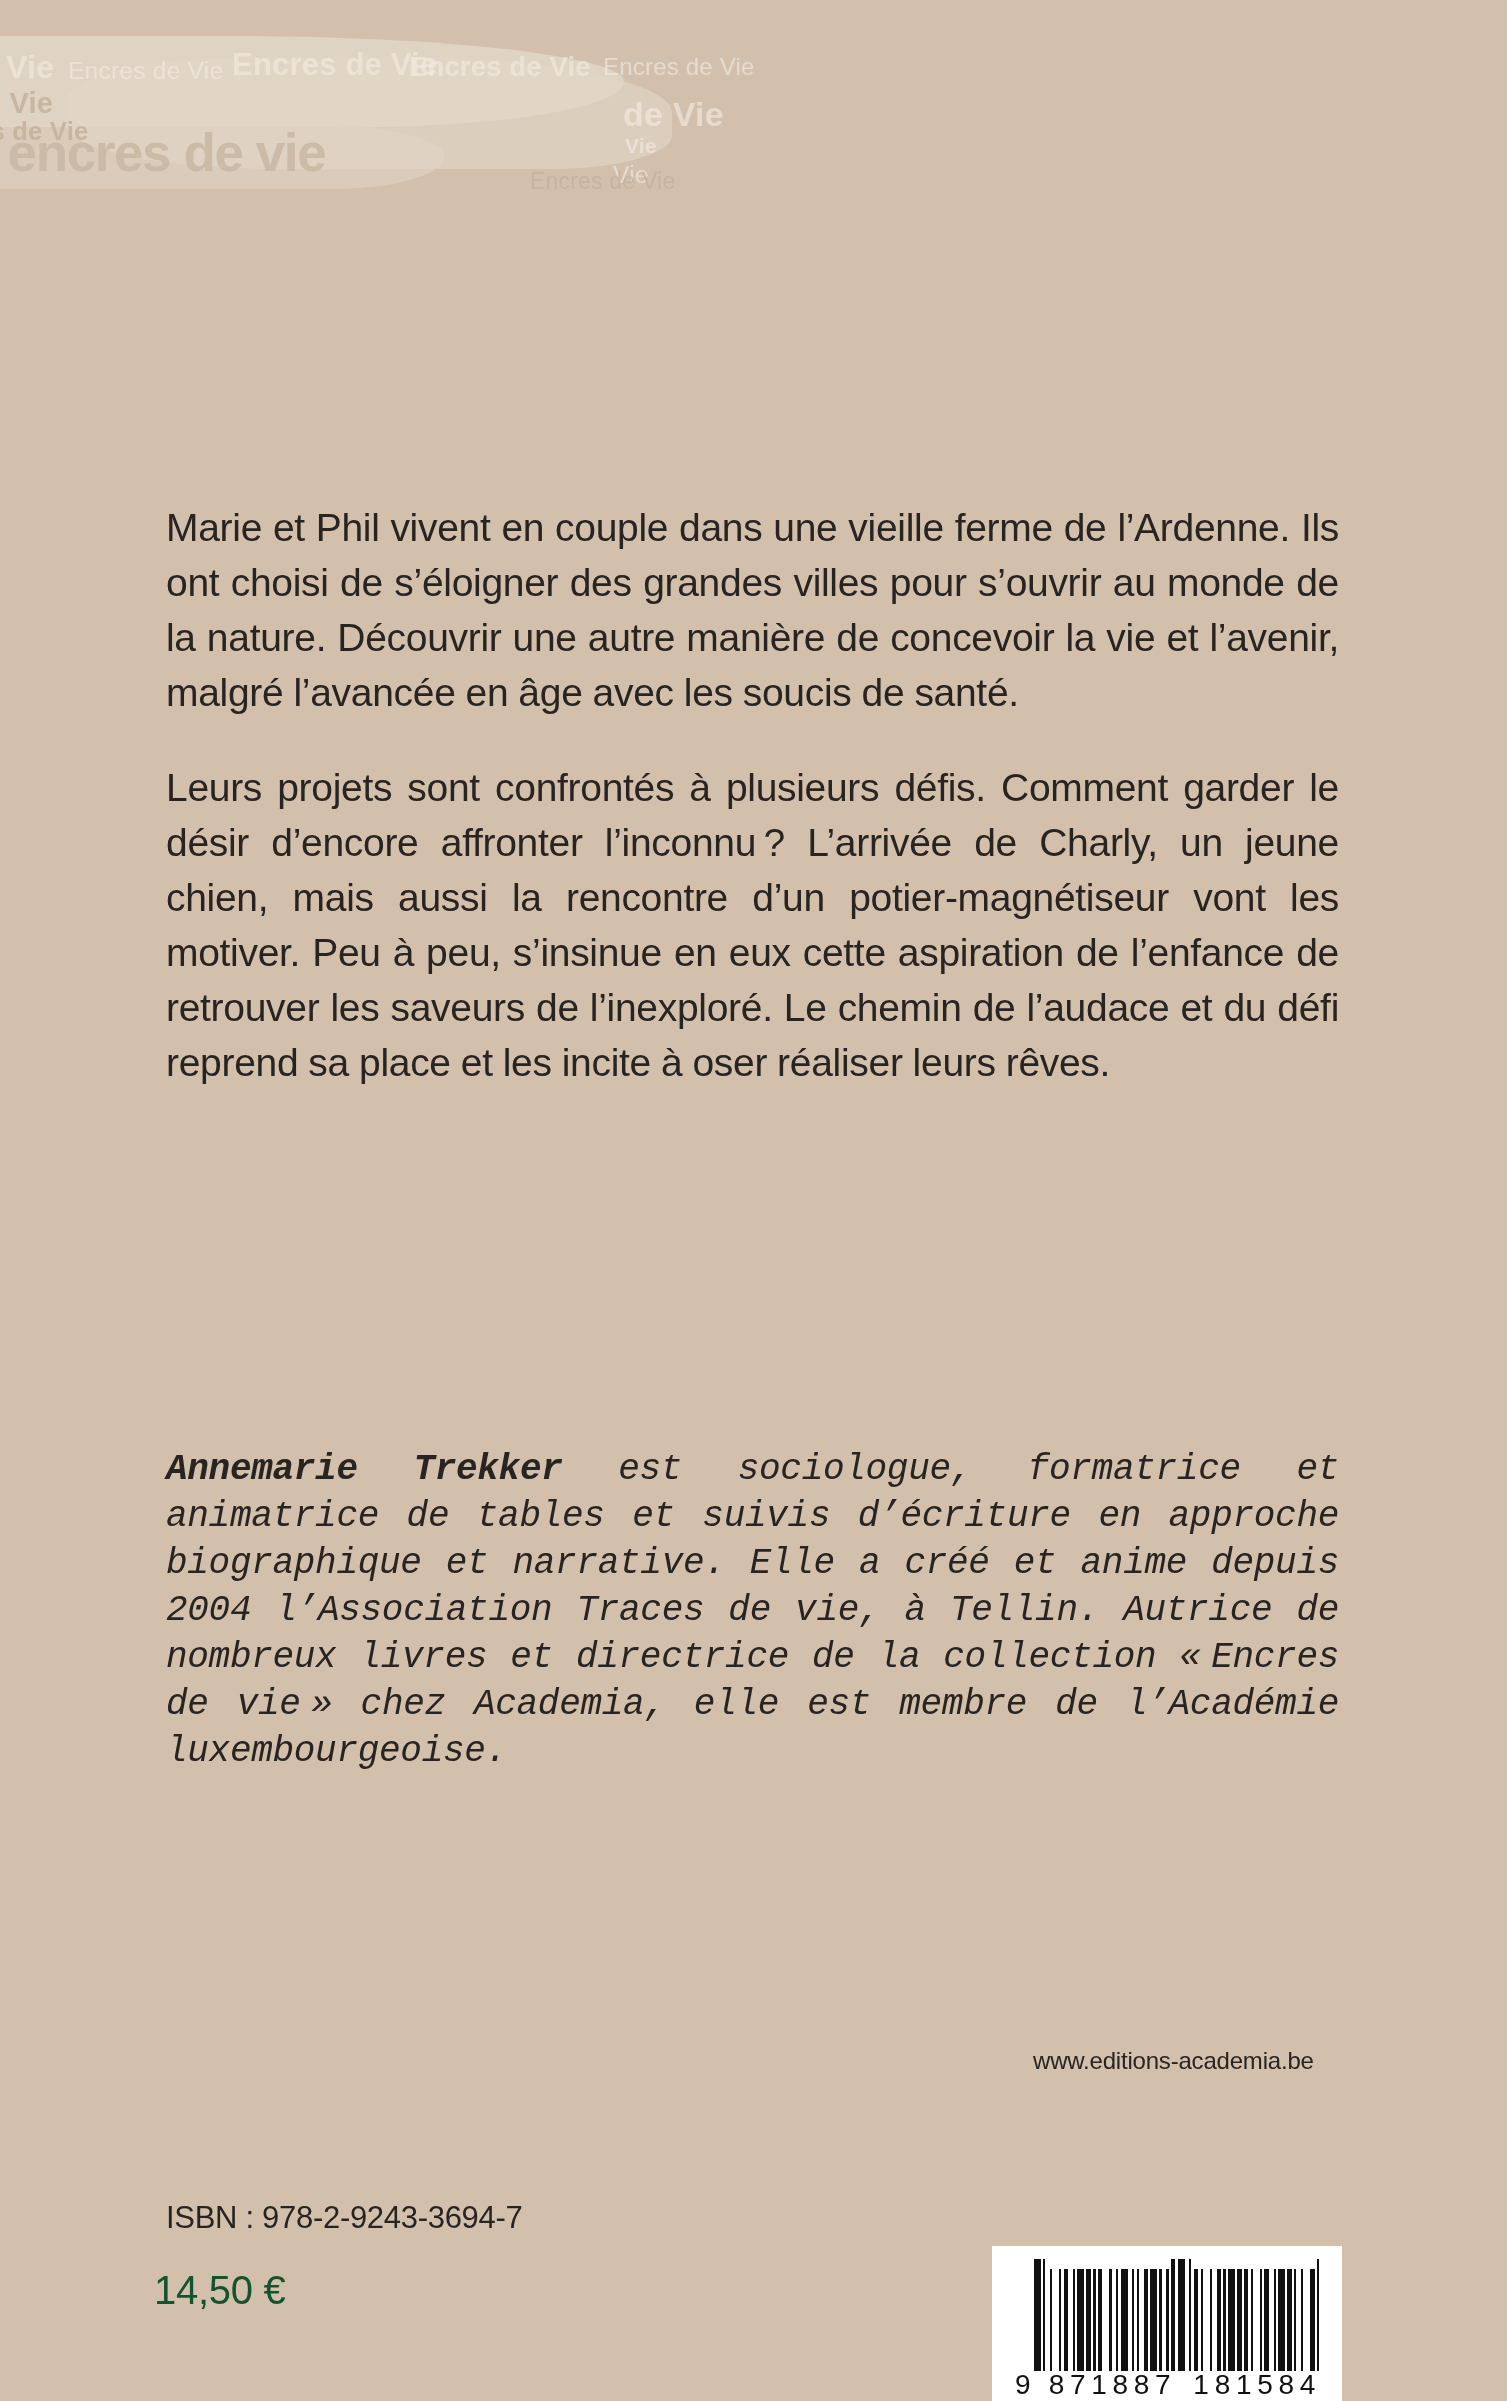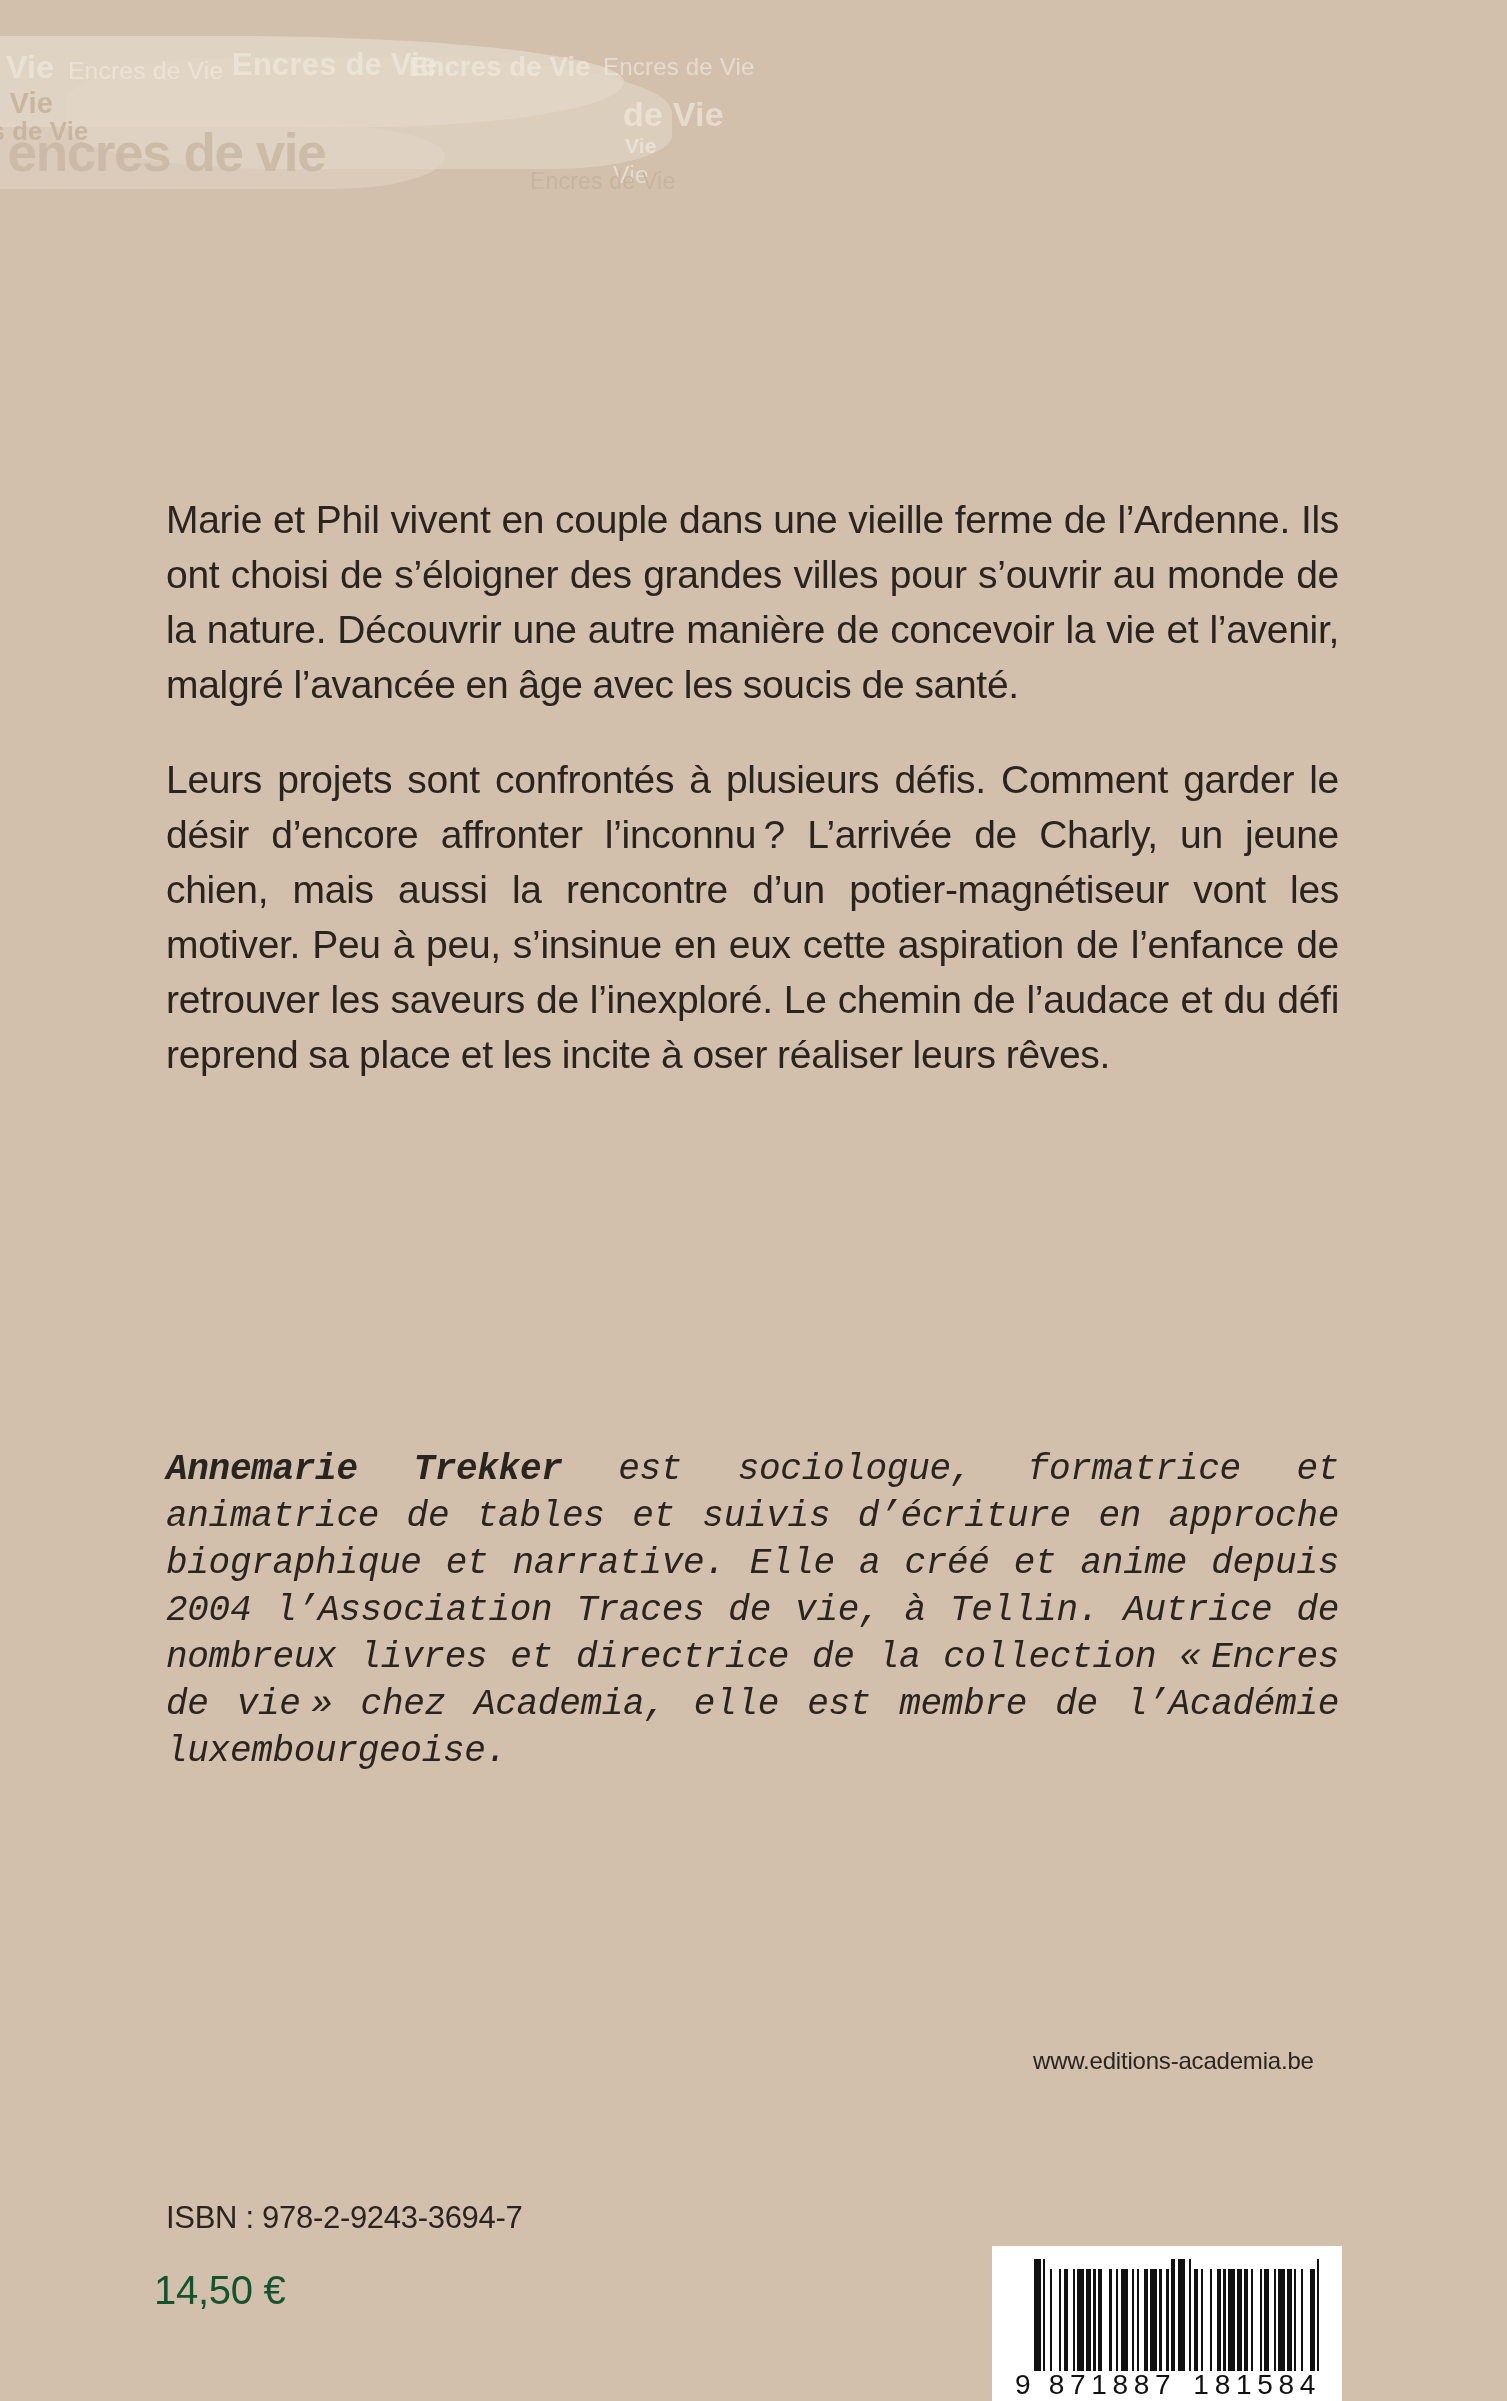--- a/index.html
+++ b/index.html
@@ -84,21 +84,21 @@
     top: 492px;
     width: 1173px;
   }
   .para {
     font-family: "Liberation Sans", sans-serif;
     font-size: 39px;
     line-height: 55px;
     color: #2a2420;
     text-align: justify;
     text-justify: inter-word;
-    margin: 0 0 40px 0;
+    margin: 8px 0 40px 0;
     hyphens: none;
     letter-spacing: -0.3px;
     word-spacing: -0.5px;
   }
 
   
   #bio {
     position: absolute;
     left: 166px;
     top: 1446px;

